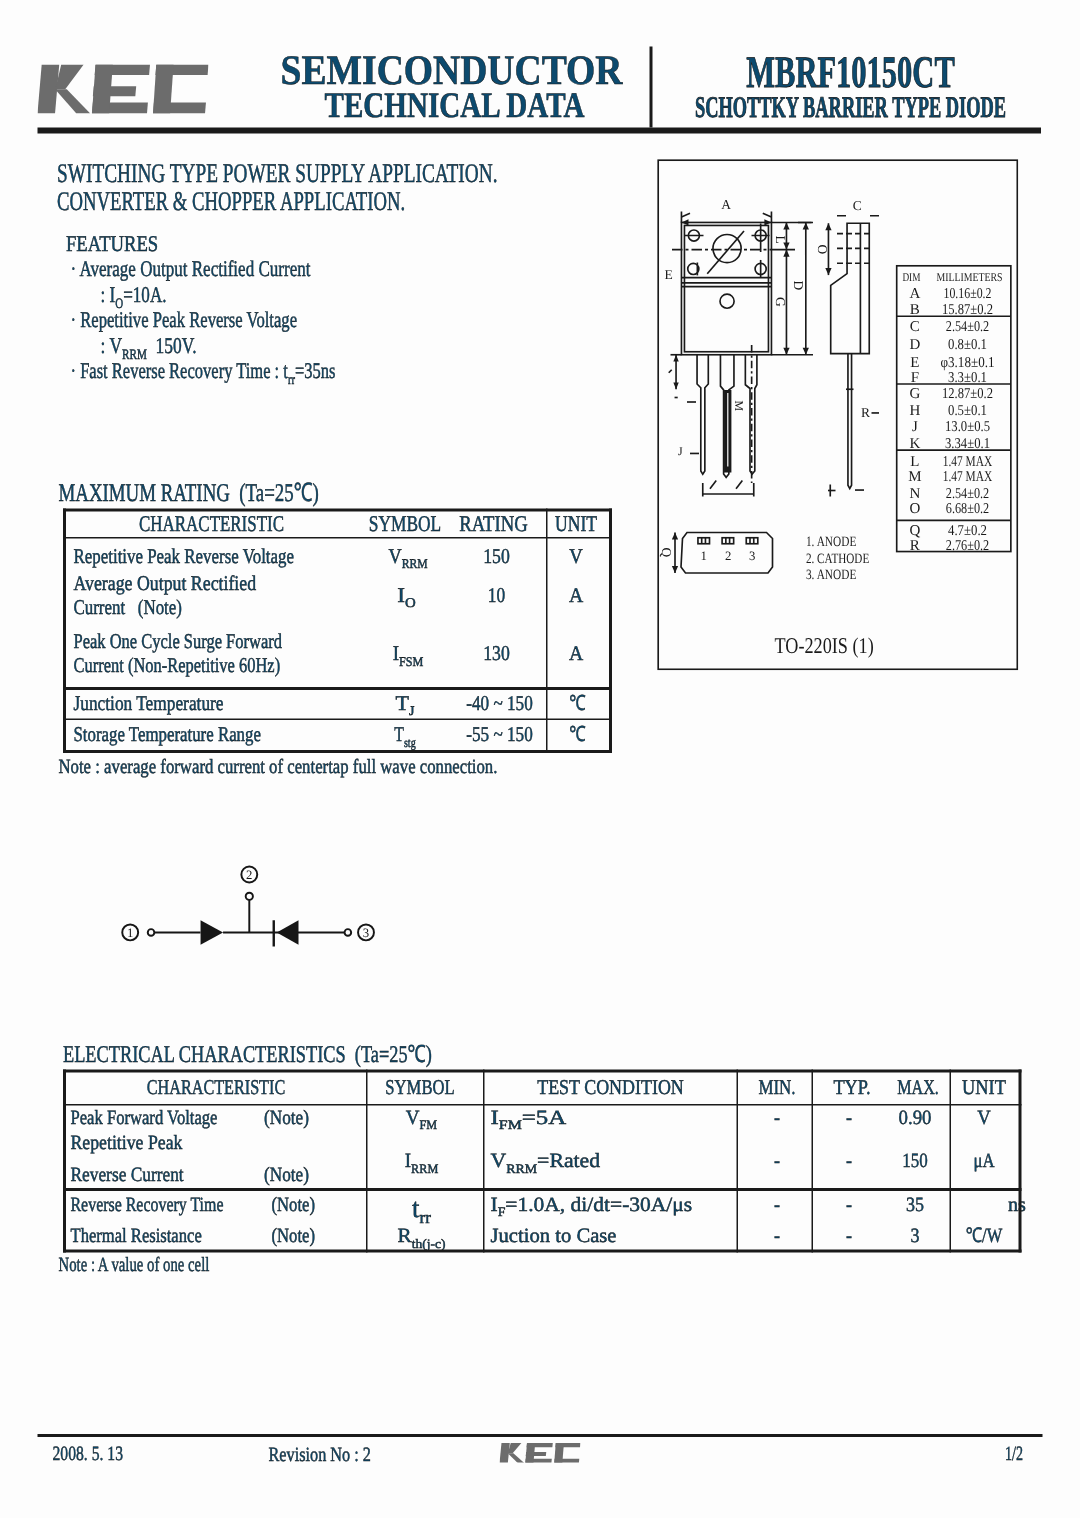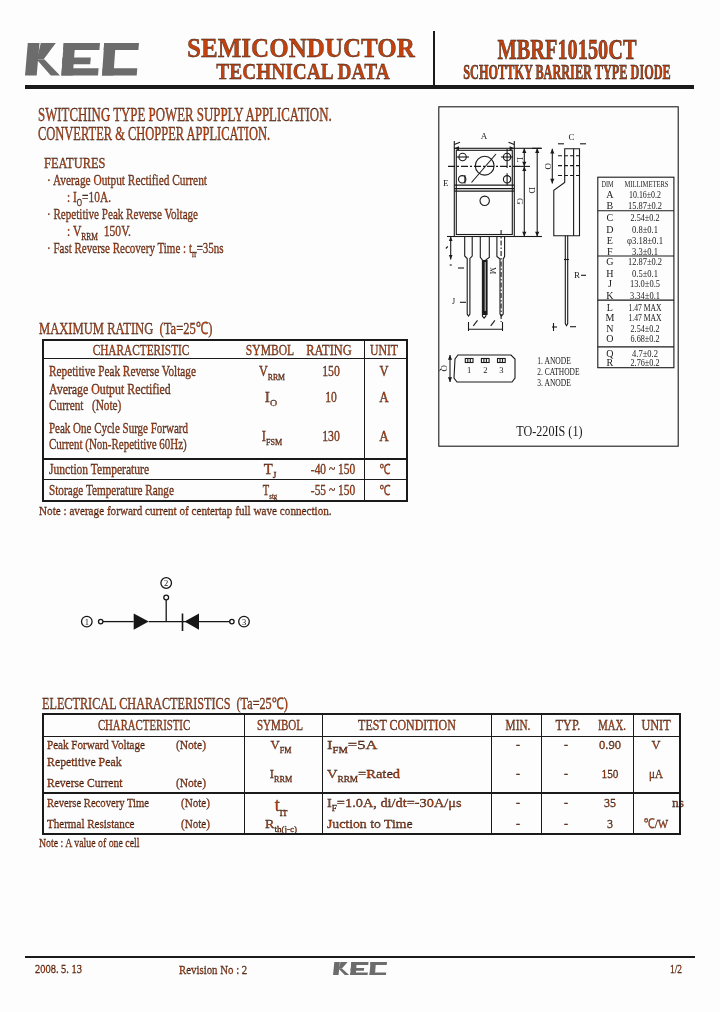--- a/index.html
+++ b/index.html
@@ -1,17 +1,17 @@
 <!DOCTYPE html>
 <html><head>
 <meta charset="utf-8">
 <style>
   * { margin:0; padding:0; box-sizing:border-box; }
   html,body { width:720px; height:1012px; background:#fdfdfd; }
-  .page { position:relative; width:720px; height:1012px; font-family:"Liberation Serif", serif; color:#c2410c; overflow:hidden;text-decoration:underline; }
+  .page { position:relative; width:720px; height:1012px; font-family:"Liberation Serif", serif; color:#0c4a6e; overflow:hidden;text-decoration:underline; }
   .t { position:absolute; line-height:1; white-space:nowrap; transform-origin:0 50%; -webkit-text-stroke:0.3px #161616; }
   .t.c { transform-origin:50% 50%; }
   .hl { position:absolute; background:#1a1a1a; }
   sub { font-size:64%; line-height:0; }
 </style>
 </head>
 <body>
 <div class="page">
 
   <div class="t c" style="left:301px; top:33.8px; font-size:28px; font-weight:bold; -webkit-text-stroke:0.35px #161616; transform:translateX(-50%) scaleX(0.895);">SEMICONDUCTOR</div>
@@ -159,21 +159,21 @@
   <div class="t c" style="left:610px; top:795.7px; font-size:13.5px; transform:translateX(-50%) scaleX(0.889);">35</div>
 
   <div class="t c" style="left:656px; top:795.7px; font-size:13.5px; transform:translateX(-50%) scaleX(0.999);padding-left:44px;">ns</div>
 
   <div class="t" style="left:47px; top:817.1px; font-size:13.5px; transform:scaleX(0.819);">Thermal Resistance</div>
 
   <div class="t" style="left:180.7px; top:817.1px; font-size:13.5px; transform:scaleX(0.823);">(Note)</div>
 
   <div class="t c" style="left:281px; top:817.1px; font-size:13.5px; transform:translateX(-50%) scaleX(1.043);">R<sub>th(j-c)</sub></div>
 
-  <div class="t" style="left:327px; top:817.1px; font-size:13.5px; transform:scaleX(1.018);">Juction to Time</div>
+  <div class="t" style="left:327px; top:817.1px; font-size:13.5px; transform:scaleX(1.018);">Juction to Case</div>
 
   <div class="t c" style="left:518px; top:817.1px; font-size:13.5px; transform:translateX(-50%) scaleX(0.889);">-</div>
 
   <div class="t c" style="left:566px; top:817.1px; font-size:13.5px; transform:translateX(-50%) scaleX(0.889);">-</div>
 
   <div class="t c" style="left:610px; top:817.1px; font-size:13.5px; transform:translateX(-50%) scaleX(0.889);">3</div>
 
   <div class="t c" style="left:656px; top:817.1px; font-size:13.5px; transform:translateX(-50%) scaleX(0.814);">℃/W</div>
 
   <div class="t" style="left:38.8px; top:835.9px; font-size:13.5px; transform:scaleX(0.729);">Note : A value of one cell</div>

